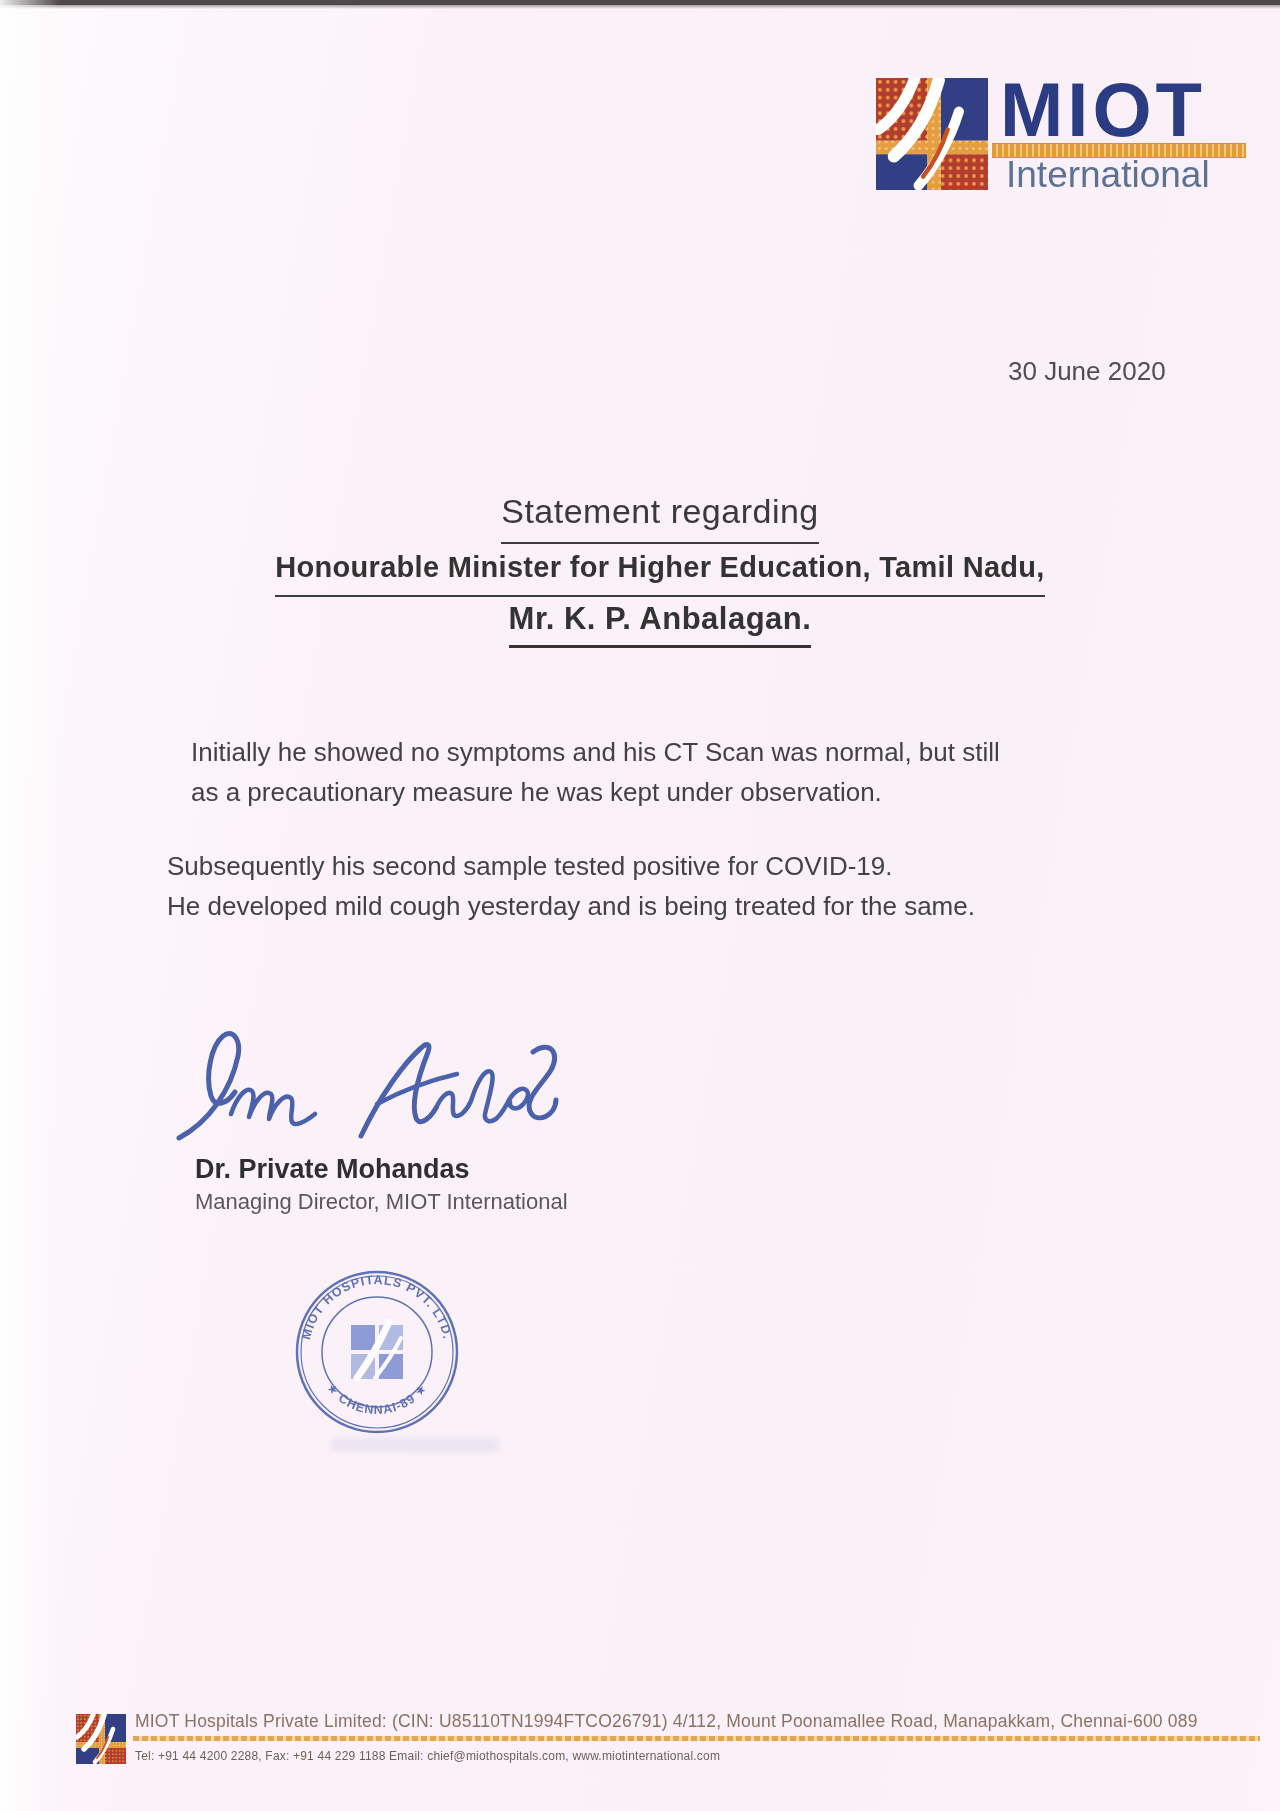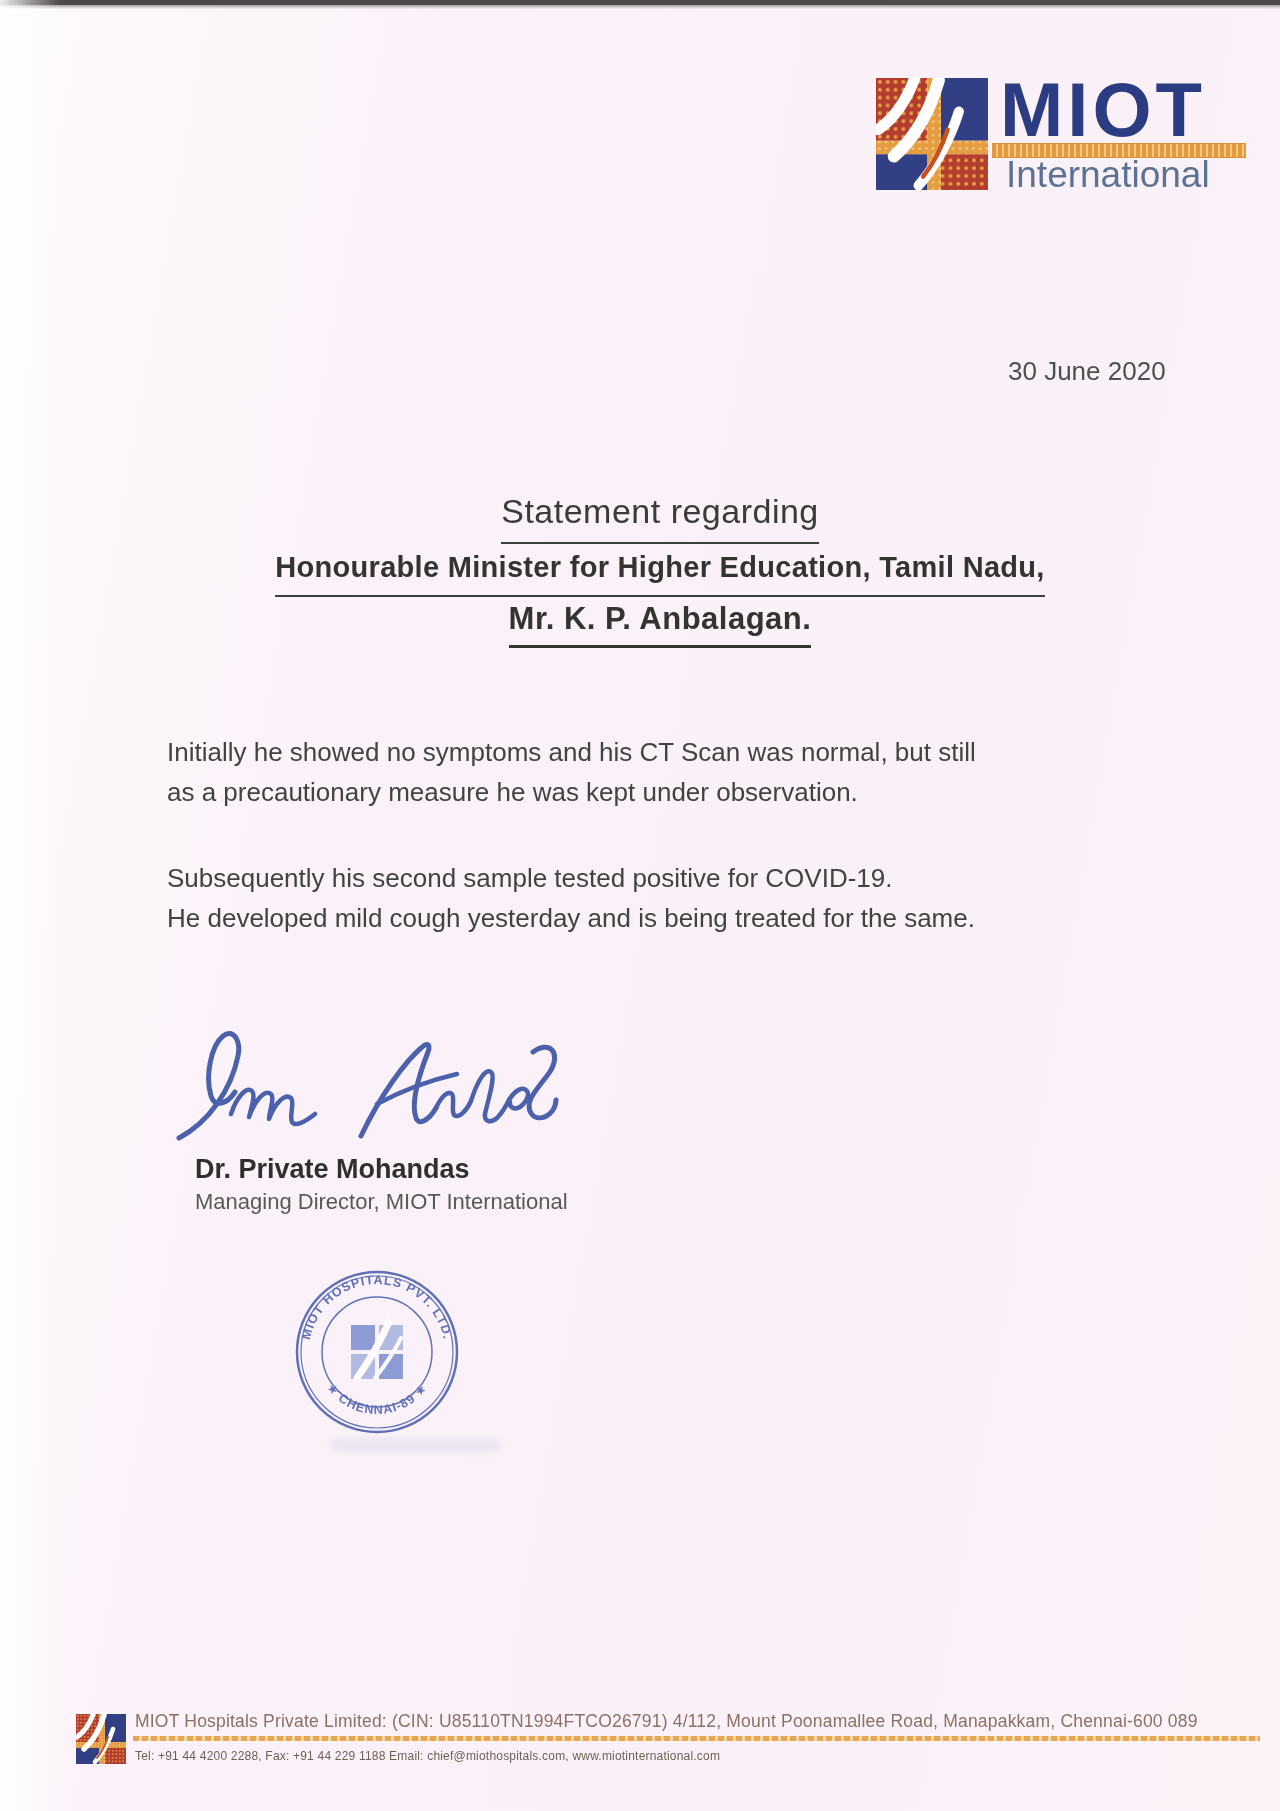--- a/index.html
+++ b/index.html
@@ -29,22 +29,22 @@
   .title-wrap{top:492px;}
   .title{font-size:34px;color:#3a3a3a;letter-spacing:0.5px;}
   .u2{border-bottom:2px solid #3e3e3e;padding-bottom:12px;}
   .u3{border-bottom:3px solid #343434;padding-bottom:9px;}
   .h1-wrap{top:551px;}
   .h1{font-size:29px;font-weight:bold;color:#333;letter-spacing:0.3px;}
   .h2-wrap{top:601px;}
   .h2{font-size:31px;font-weight:bold;color:#333;letter-spacing:0.5px;}
 
   .para{position:absolute;left:167px;font-size:26px;color:#424242;line-height:40px;white-space:nowrap;}
-  .p1{top:732px;}
-  .p2{top:846px;margin-top:12px;}
+  .p1{top:732px;margin-left:24px;}
+  .p2{top:846px;}
   .p3{top:965px;}
 
   .signature{position:absolute;left:165px;top:1018px;width:410px;height:145px;}
   .sig-name{position:absolute;left:195px;top:1152px;font-size:27px;font-weight:bold;color:#2f2f2f;line-height:34px;}
   .sig-title{position:absolute;left:195px;top:1188px;font-size:22px;color:#585858;line-height:28px;}
 
   .stamp{position:absolute;left:293px;top:1268px;width:168px;height:168px;opacity:.88;}
   .stamp-smudge{position:absolute;left:330px;top:1438px;width:170px;height:14px;background:rgba(95,115,175,.10);filter:blur(3px);border-radius:7px;}
 
   .footer-logo{position:absolute;left:76px;top:1713px;width:50px;height:52px;}

